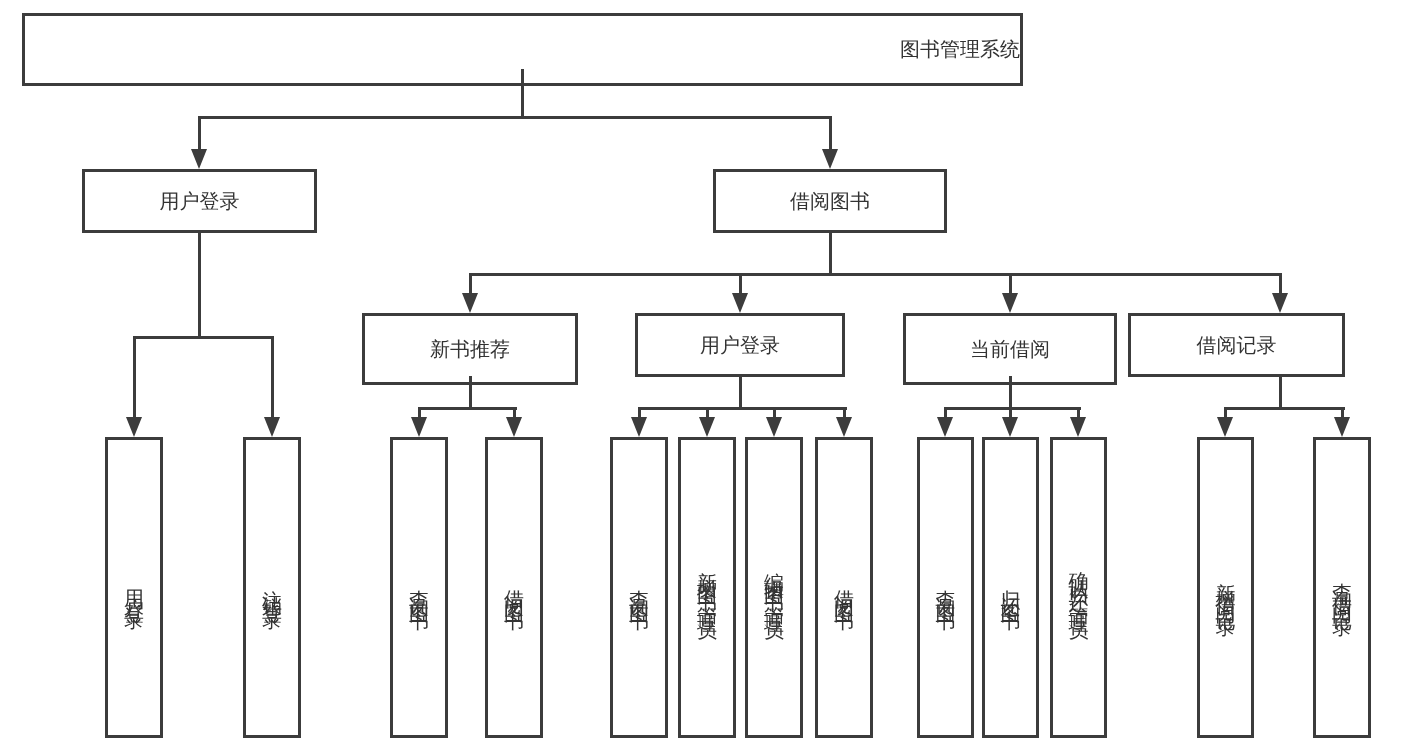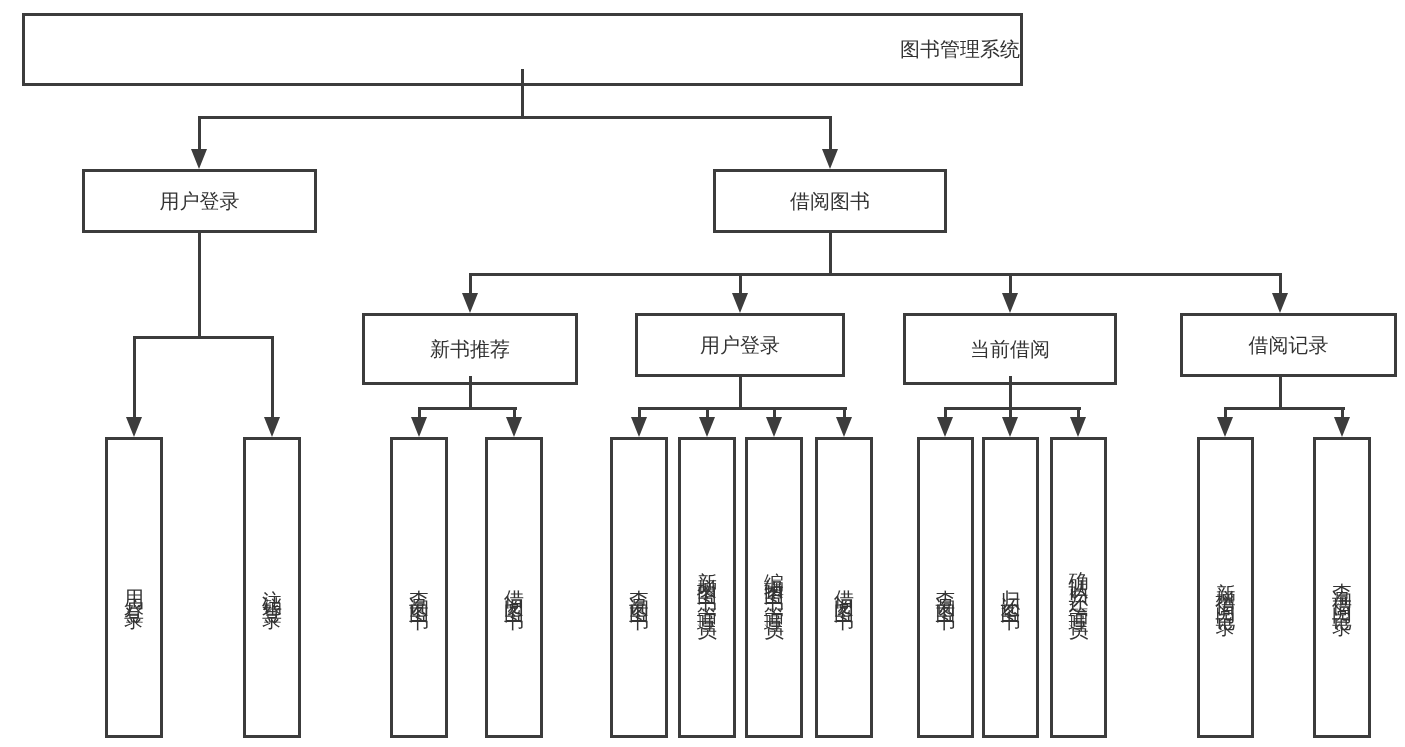--- a/index.html
+++ b/index.html
@@ -101,21 +101,21 @@
 
   <div class="box" style="left:362px; top:313px; width:216px; height:72px;">
     <span>新书推荐</span>
   </div>
   <div class="box" style="left:635px; top:313px; width:210px; height:64px;">
     <span>用户登录</span>
   </div>
   <div class="box" style="left:903px; top:313px; width:214px; height:72px;">
     <span>当前借阅</span>
   </div>
-  <div class="box" style="left:1180px; top:313px; width:217px; height:64px;">
+  <div class="box" style="left:1128px; top:313px; width:217px; height:64px;">
     <span>借阅记录</span>
   </div>
 
   <div class="vline" style="left:469px; top:376px; width:3px; height:33px;"></div>
   <div class="hline" style="left:418px; top:407px; width:99px; height:3px;"></div>
   <div class="vline" style="left:418px; top:407px; width:3px; height:12px;"></div>
   <div class="arrow" style="left:411px; top:417px;"></div>
   <div class="vline" style="left:513px; top:407px; width:3px; height:12px;"></div>
   <div class="arrow" style="left:506px; top:417px;"></div>
 

